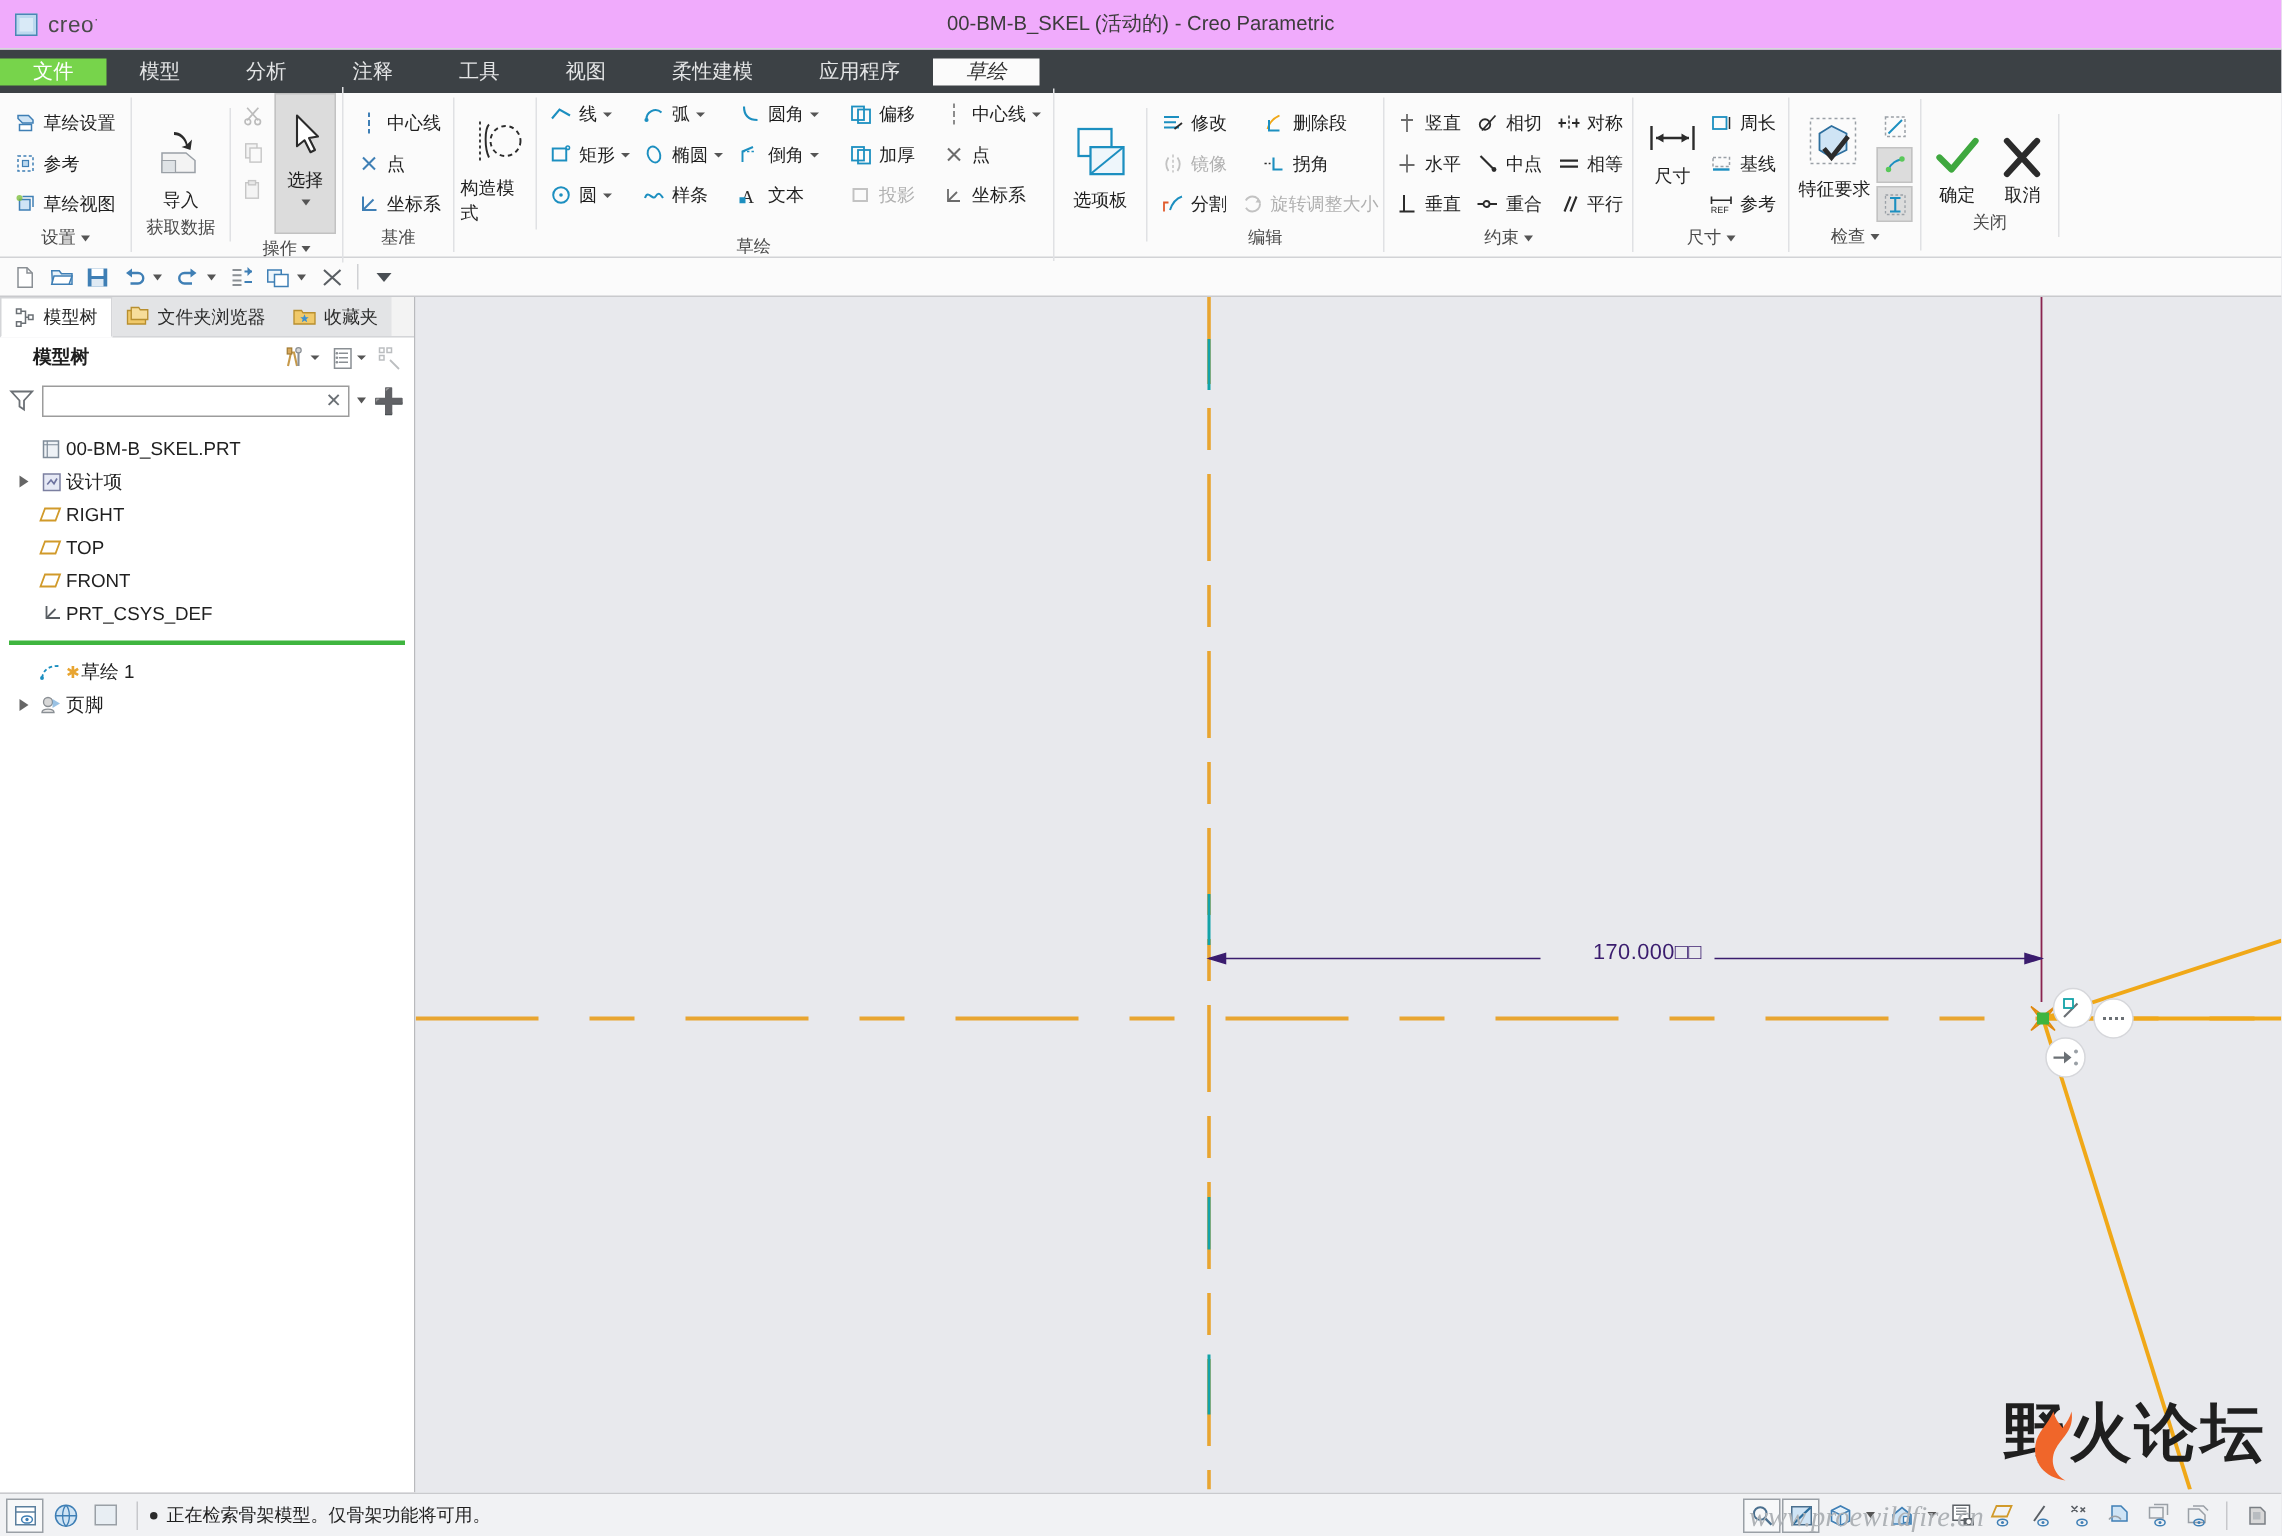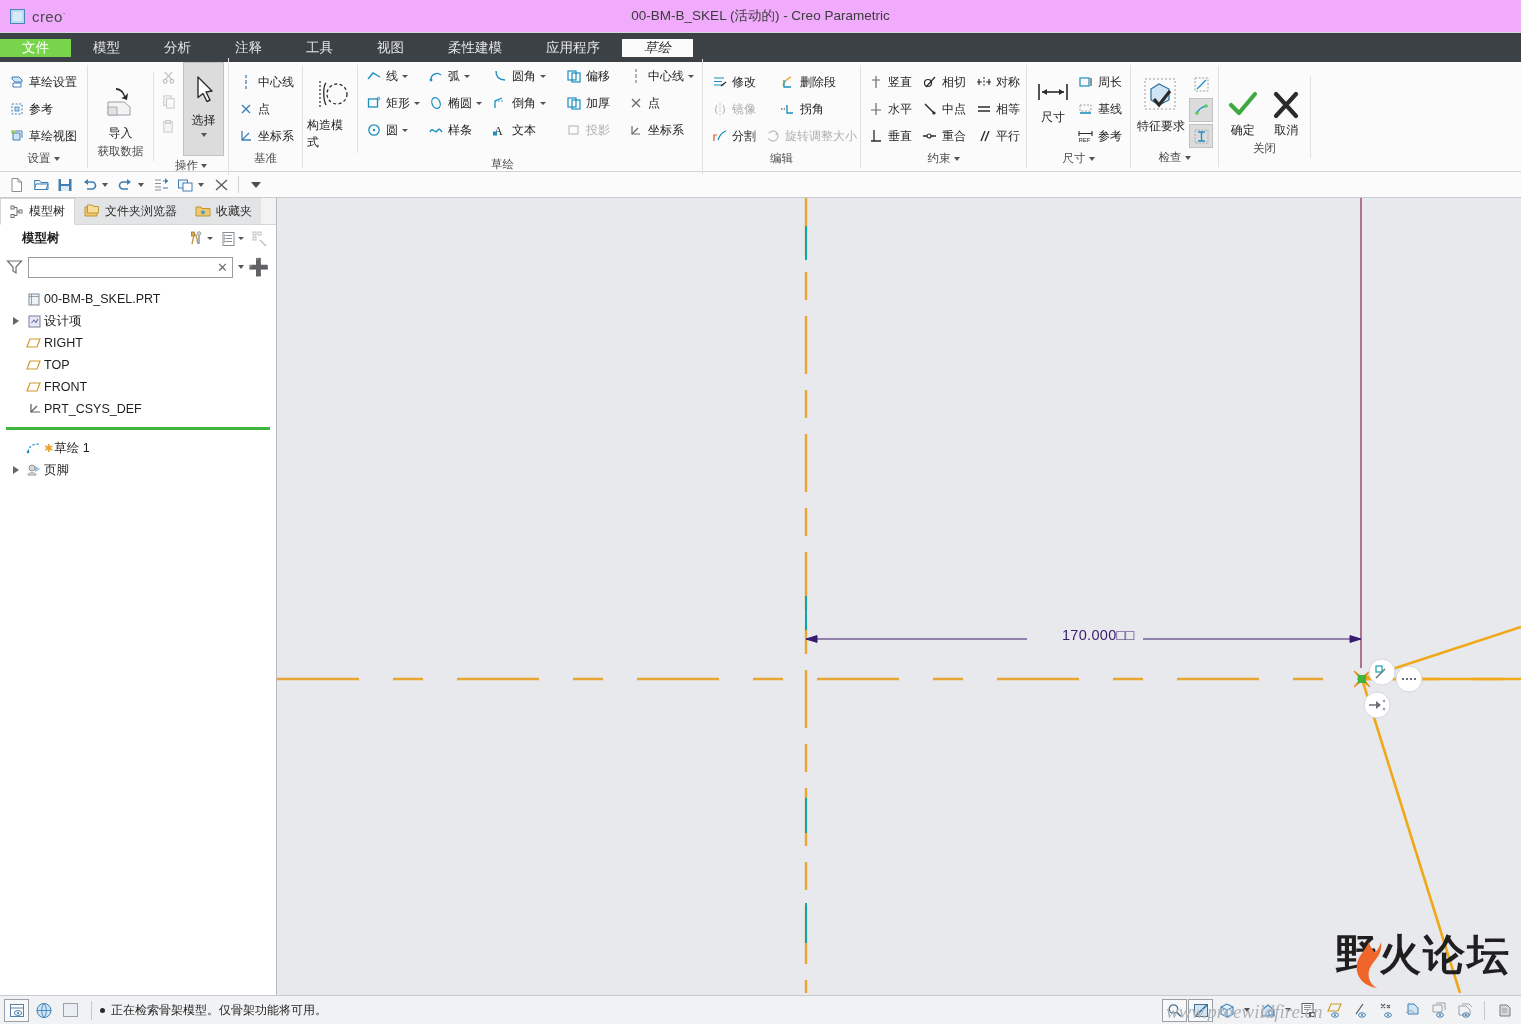--- a/index.html
+++ b/index.html
@@ -465,20 +465,35 @@
               <span>坐标系</span>
             </div>
           </div>
         </div>
       </div>
       <div class="rgroup-title">
         <span>草绘</span>
       </div>
     </div>
 
+    <div class="rgroup" style="width:62px">
+      <div class="rgroup-body" style="justify-content:center">
+        <div class="big">
+          <span class="bic">
+              <svg width="40" height="40" viewBox="0 0 40 40">
+                <rect x="5" y="4" width="22" height="18" fill="none" stroke="#1c8fc0" stroke-width="1.5"></rect>
+                <path d="M13 16h22v18H13z" fill="#eef6fb" stroke="#1c8fc0" stroke-width="1.5"></path>
+                <path d="M13 34L35 16" stroke="#1c8fc0" stroke-width="1.3"></path>
+              </svg>
+            </span>
+          <span>选项板</span>
+        </div>
+      </div>
+      <div class="rgroup-title"></div>
+    </div>
 
     <div class="rgroup" style="width:158px">
       <div class="rgroup-body">
           <div class="col" style="width:100%">
         <div style="display:flex">
           <div class="ritem" style="width:68px">
             <span class="ic">
                   <svg width="16" height="14" viewBox="0 0 16 14">
                     <path d="M2 3h10M2 6.5h8M2 10h10" stroke="#1c8fc0" stroke-width="1.2" fill="none"></path>
                     <path d="M9 11l5-4" stroke="#2b2b2b" stroke-width="1.2" fill="none"></path>

